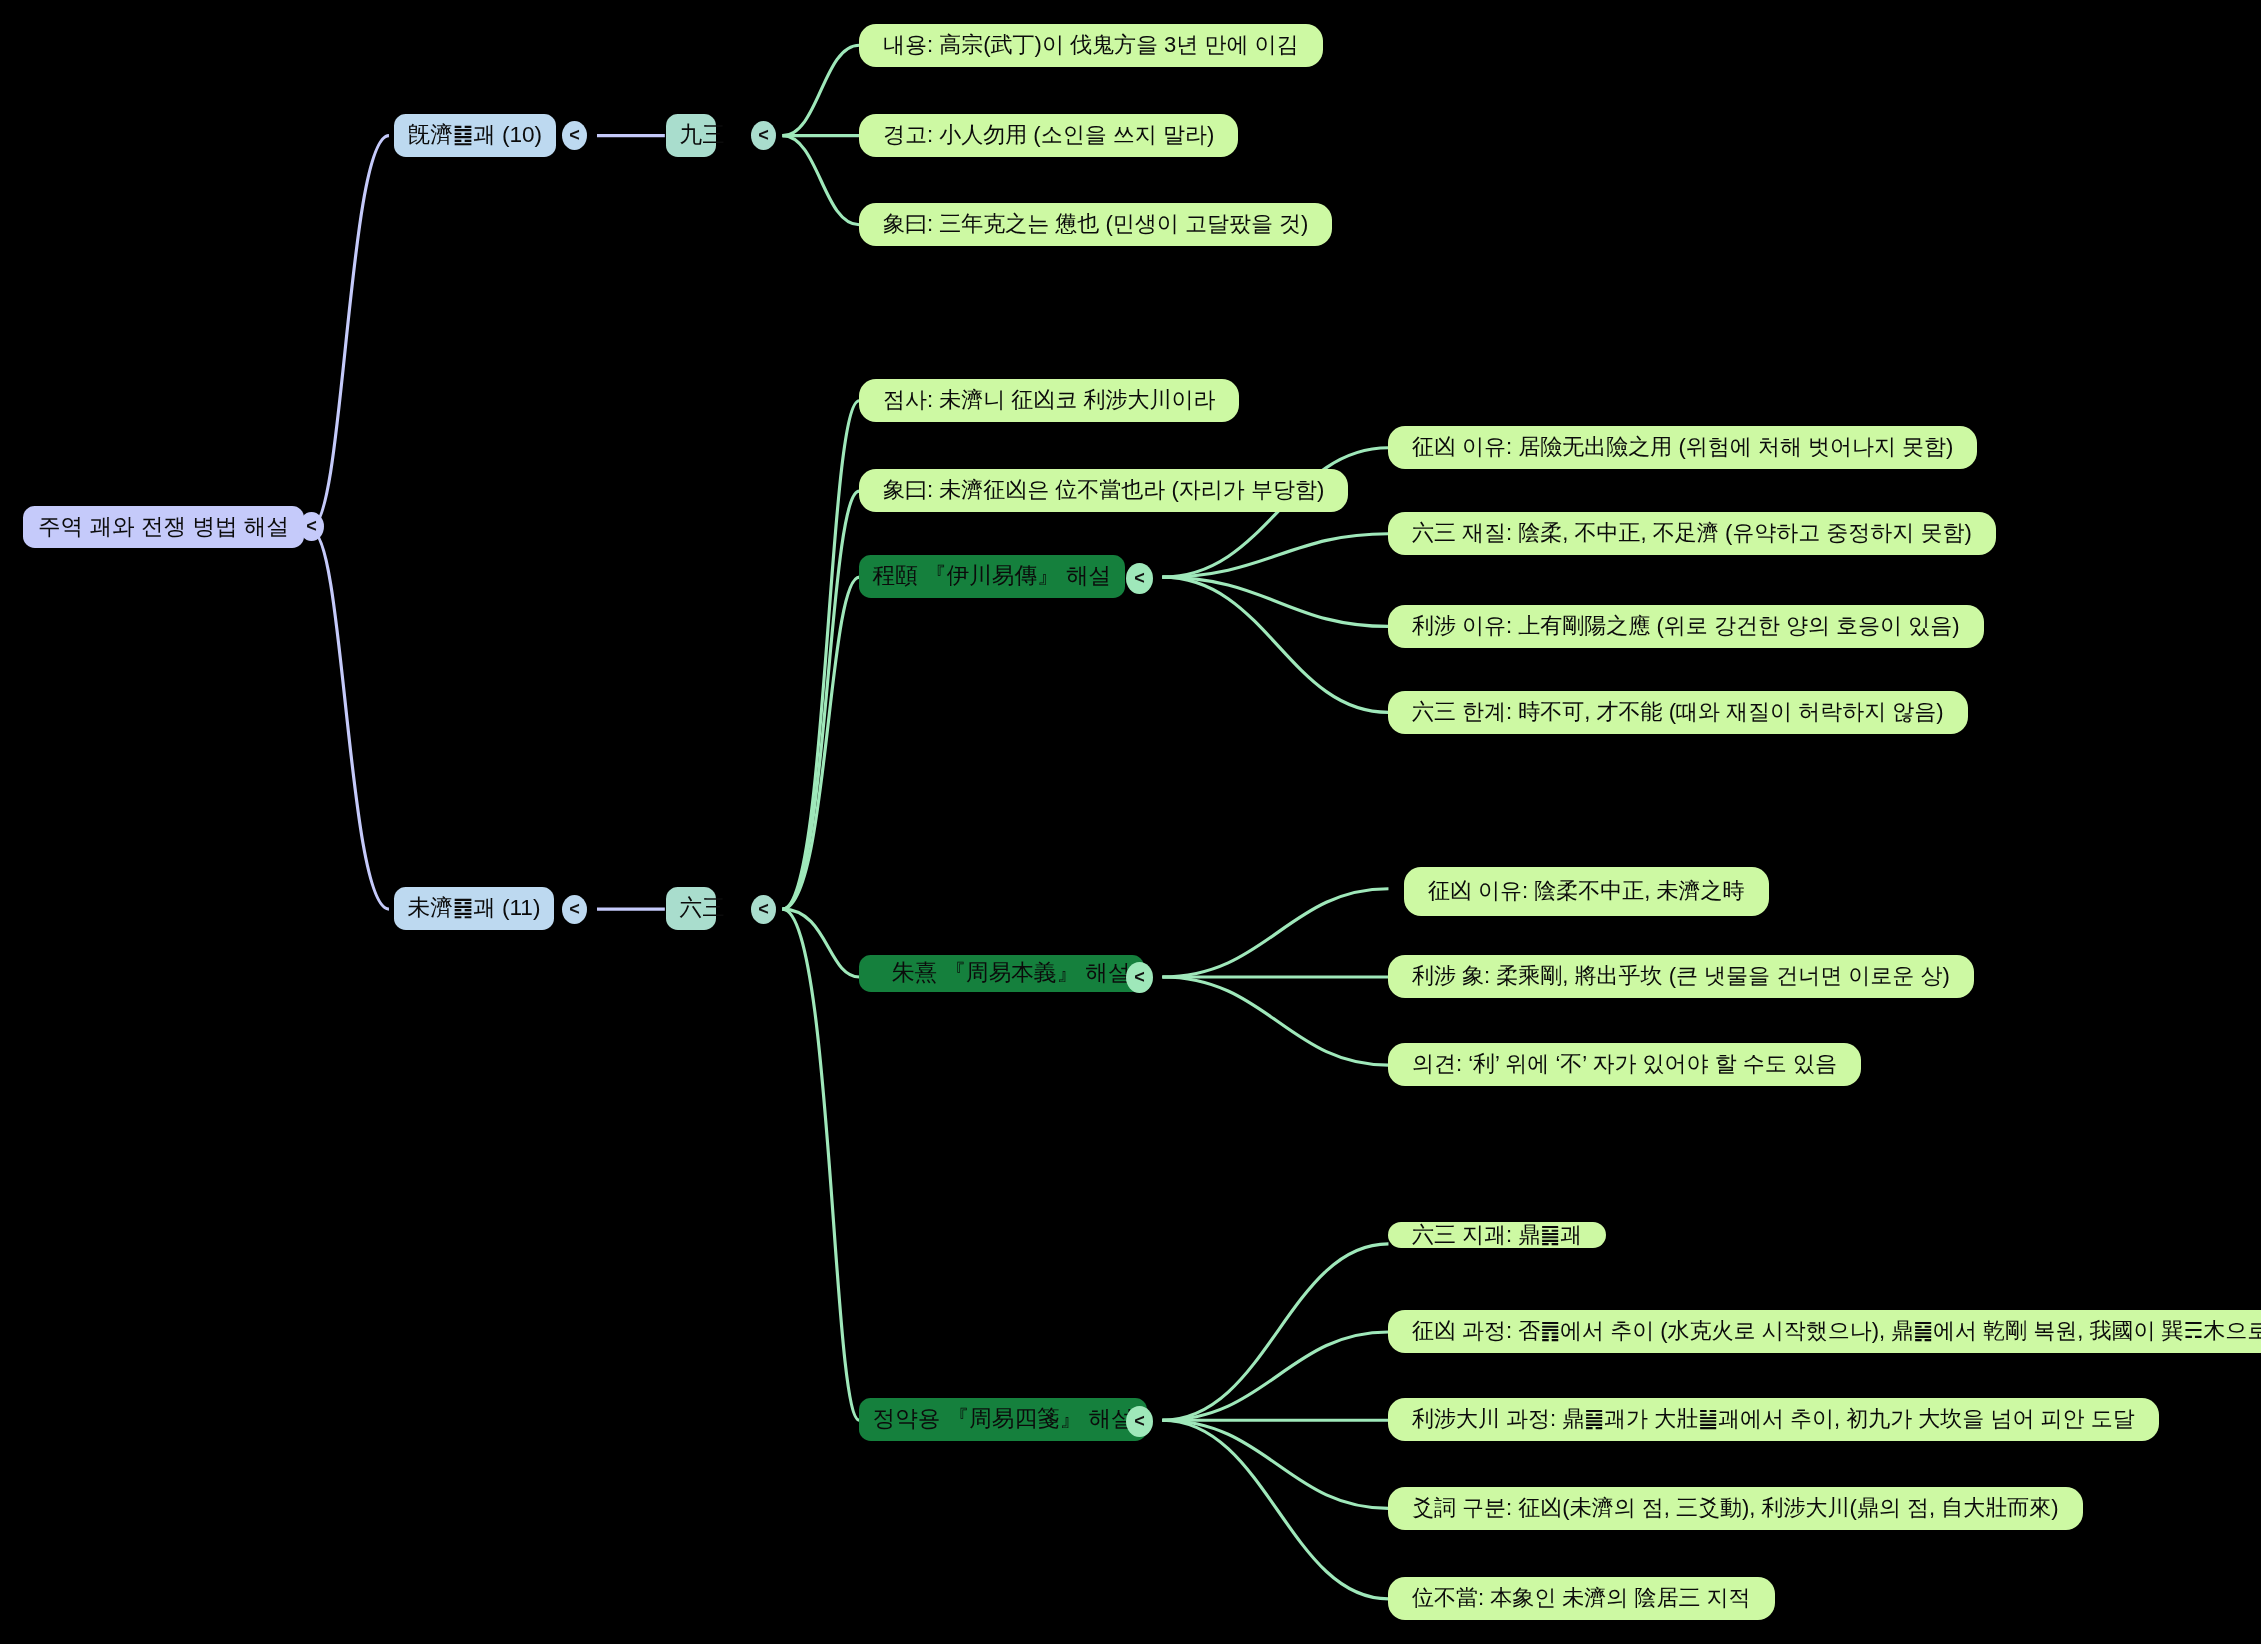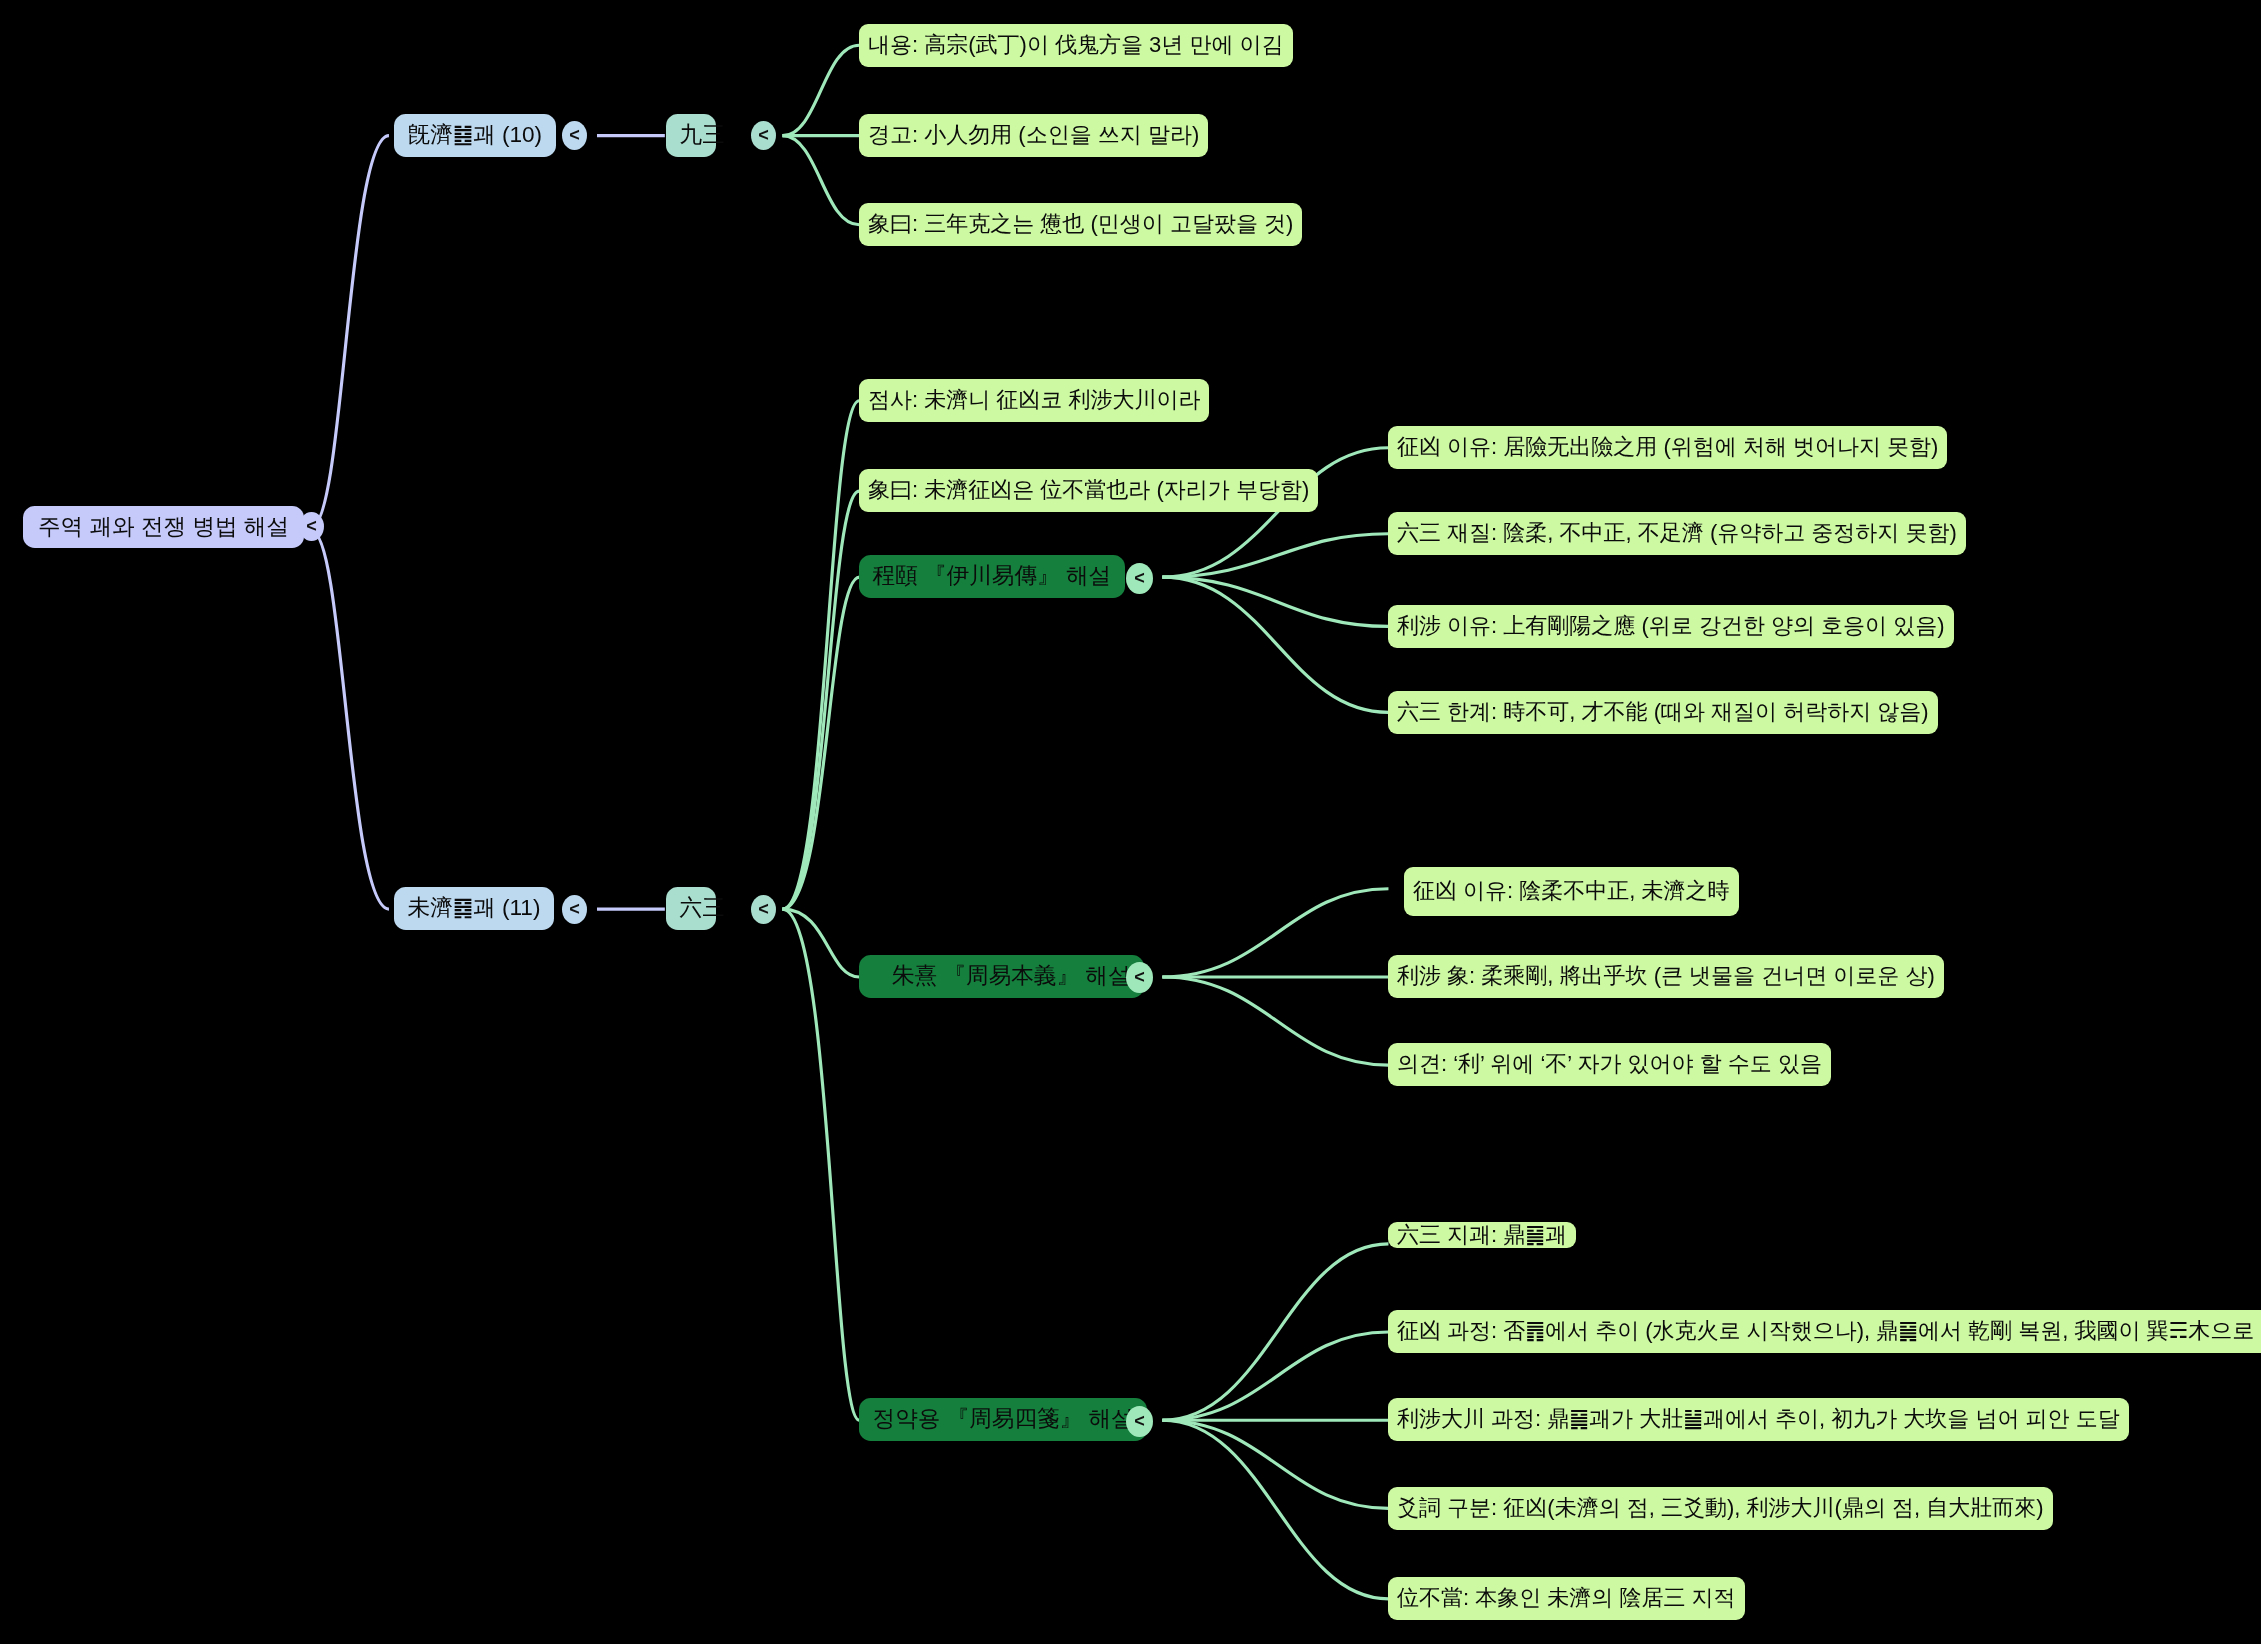--- a/index.html
+++ b/index.html
@@ -62,22 +62,22 @@
   }
   .n-mid {
     background: #15803d;
     font-size: 22.6px;
     padding: 0 13.6px;
     border-radius: 11.8px;
   }
   .n-leaf {
     background: #cdf9a3;
     font-size: 22px;
-    padding: 0 9px;
-    border-radius: 9px;
+    padding: 0 24px;
+    border-radius: 17px;
   }
   
   .toggle {
     position: absolute;
     display: flex;
     align-items: center;
     justify-content: center;
     font-size: 18px;
     font-weight: 700;
     color: #111111;
@@ -194,21 +194,21 @@
     <span class="node-label">象曰: 未濟征凶은 位不當也라 (자리가 부당함)</span>
   </div>
 
   <div class="node n-mid" style="left:859px; top:555px; height:43px;">
     <span class="node-label">程頤 『伊川易傳』 해설</span>
   </div>
   <div class="toggle tg-mid" style="left:1126px; top:563px; width:27px; height:31px;">
     <span>&lt;</span>
   </div>
 
-  <div class="node n-mid" style="left:859px; top:955px; height:43px;padding-left:33px;">
+  <div class="node n-mid" style="left:859px; top:955px; height:37px;padding-left:33px;">
     <span class="node-label">朱熹 『周易本義』 해설</span>
   </div>
   <div class="toggle tg-mid" style="left:1126px; top:962px; width:27px; height:31px;">
     <span>&lt;</span>
   </div>
 
   <div class="node n-mid" style="left:859px; top:1398px; height:43px;">
     <span class="node-label">정약용 『周易四箋』 해설</span>
   </div>
   <div class="toggle tg-mid" style="left:1126px; top:1406px; width:27px; height:31px;">

